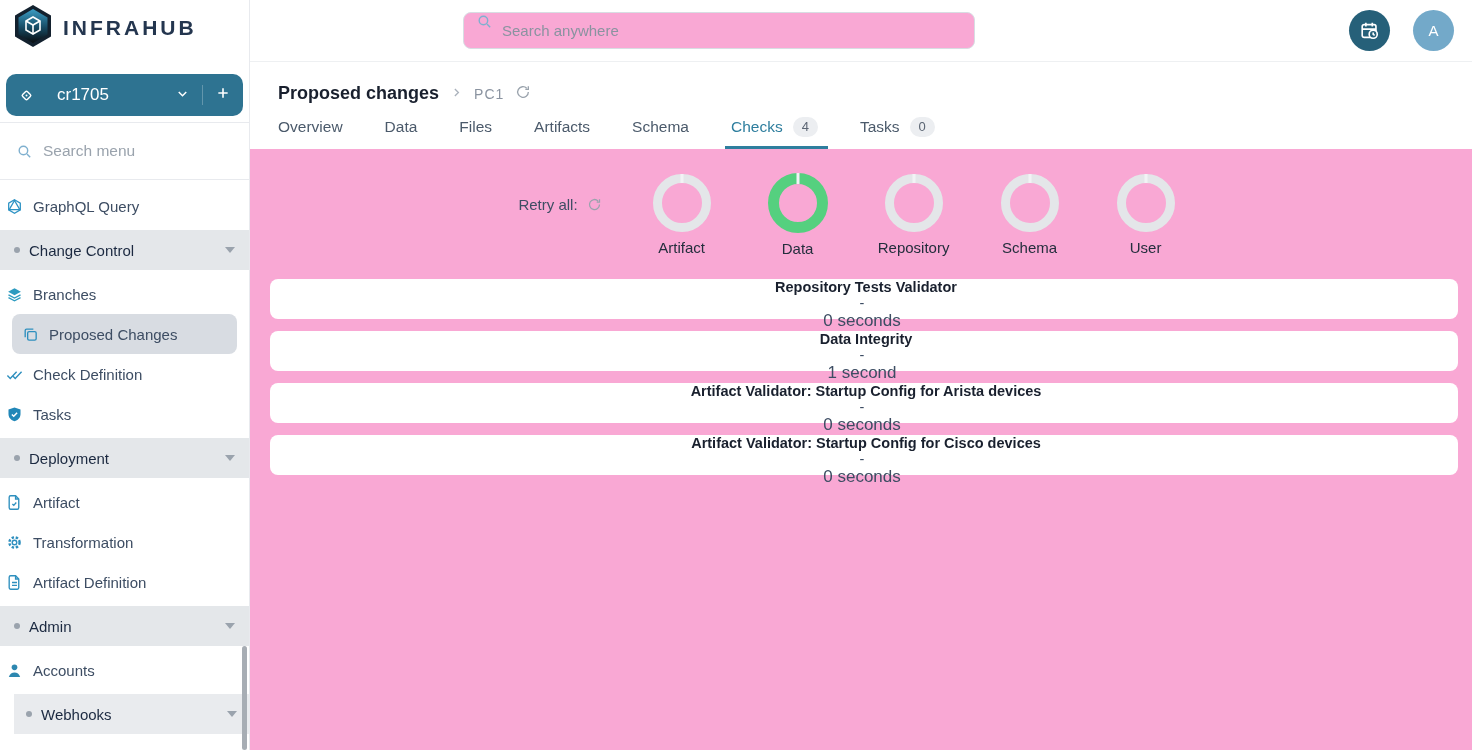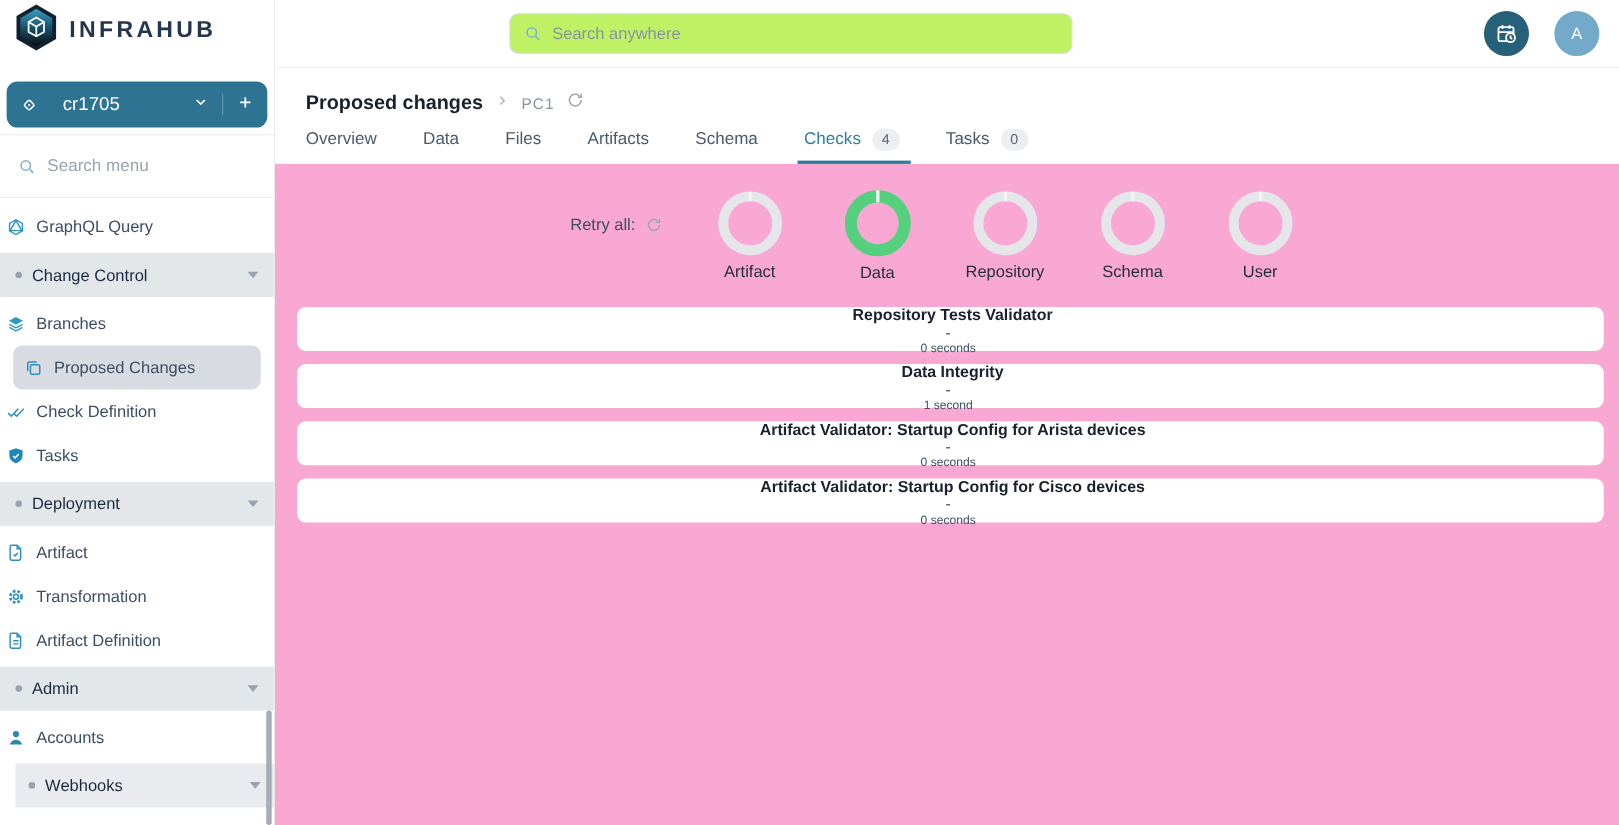--- a/index.html
+++ b/index.html
@@ -37,21 +37,21 @@
     border-top:6px solid #9aa3ad; }
   .side-scrollthumb { position:absolute; right:2px; top:646px; width:5px; height:104px;
     background:#a7adb4; border-radius:3px; }
   .icon16 { width:17px; height:17px; flex:none; display:block; }
 
   
   .main { flex:1; display:flex; flex-direction:column; min-width:0; }
   .topbar { height:62px; display:flex; align-items:center; background:#fff;
     border-bottom:1px solid #eef0f2; padding:0 18px 0 0; }
   .search-any { width:512px; height:37px; border:1px solid #d8dde3; border-radius:8px;
-    display:flex; align-items:center; gap:9px; padding:0 12px; margin-left:213px; background:#bef264; }
+    display:flex; gap:9px; padding:0 12px; margin-left:213px; background:#f9a8d4; }
   .search-any input { border:none; outline:none; font-size:15px; flex:1;
     font-family:"Liberation Sans", sans-serif; color:#3d4d63; background:transparent; }
   .search-any input::placeholder { color:#8a93a0; }
   .cal-btn { width:41px; height:41px; border-radius:50%; background:#266079; margin-left:auto;
     display:flex; align-items:center; justify-content:center; cursor:pointer; }
   .avatar { width:41px; height:41px; border-radius:50%; background:#73a9c9; color:#fff;
     font-size:15px; display:flex; align-items:center; justify-content:center; margin-left:23px; cursor:pointer; }
 
   .page-head { display:flex; align-items:center; gap:11px; padding:21px 28px 0 28px; background:#fff; }
   .page-title { font-size:18px; font-weight:bold; color:#19202e; }
@@ -75,21 +75,21 @@
     width:3px; height:9px; background:#f2f3f5; }
   .ring.success { width:60px; height:60px; border:11px solid #55d07f; }
   .ring.success::before { top:-11px; height:11px; }
   .ring-label { margin-top:7px; font-size:15px; color:#242e3d; }
 
   .validators { padding:22px 14px 0 20px; }
   .validator-row { height:40px; background:#fff; border-radius:8px; display:flex; align-items:center;
     padding:0 14px 0 10px; margin-bottom:12px;flex-direction:column; }
   .row-title { font-weight:bold; font-size:14.5px; color:#19202e; margin-left:8px; }
   .row-sep { margin:0 9px; color:#3d4d63; font-size:14.5px; }
-  .row-duration { color:#3d4d63; font-size:11px; }
+  .row-duration { color:#3d4d63; font-size:17px; }
   .row-spacer { flex:1; }
 </style>
 </head>
 <body>
 
 <div class="app">
 
   <div class="sidebar">
     <div class="logo-row">
       <span>

